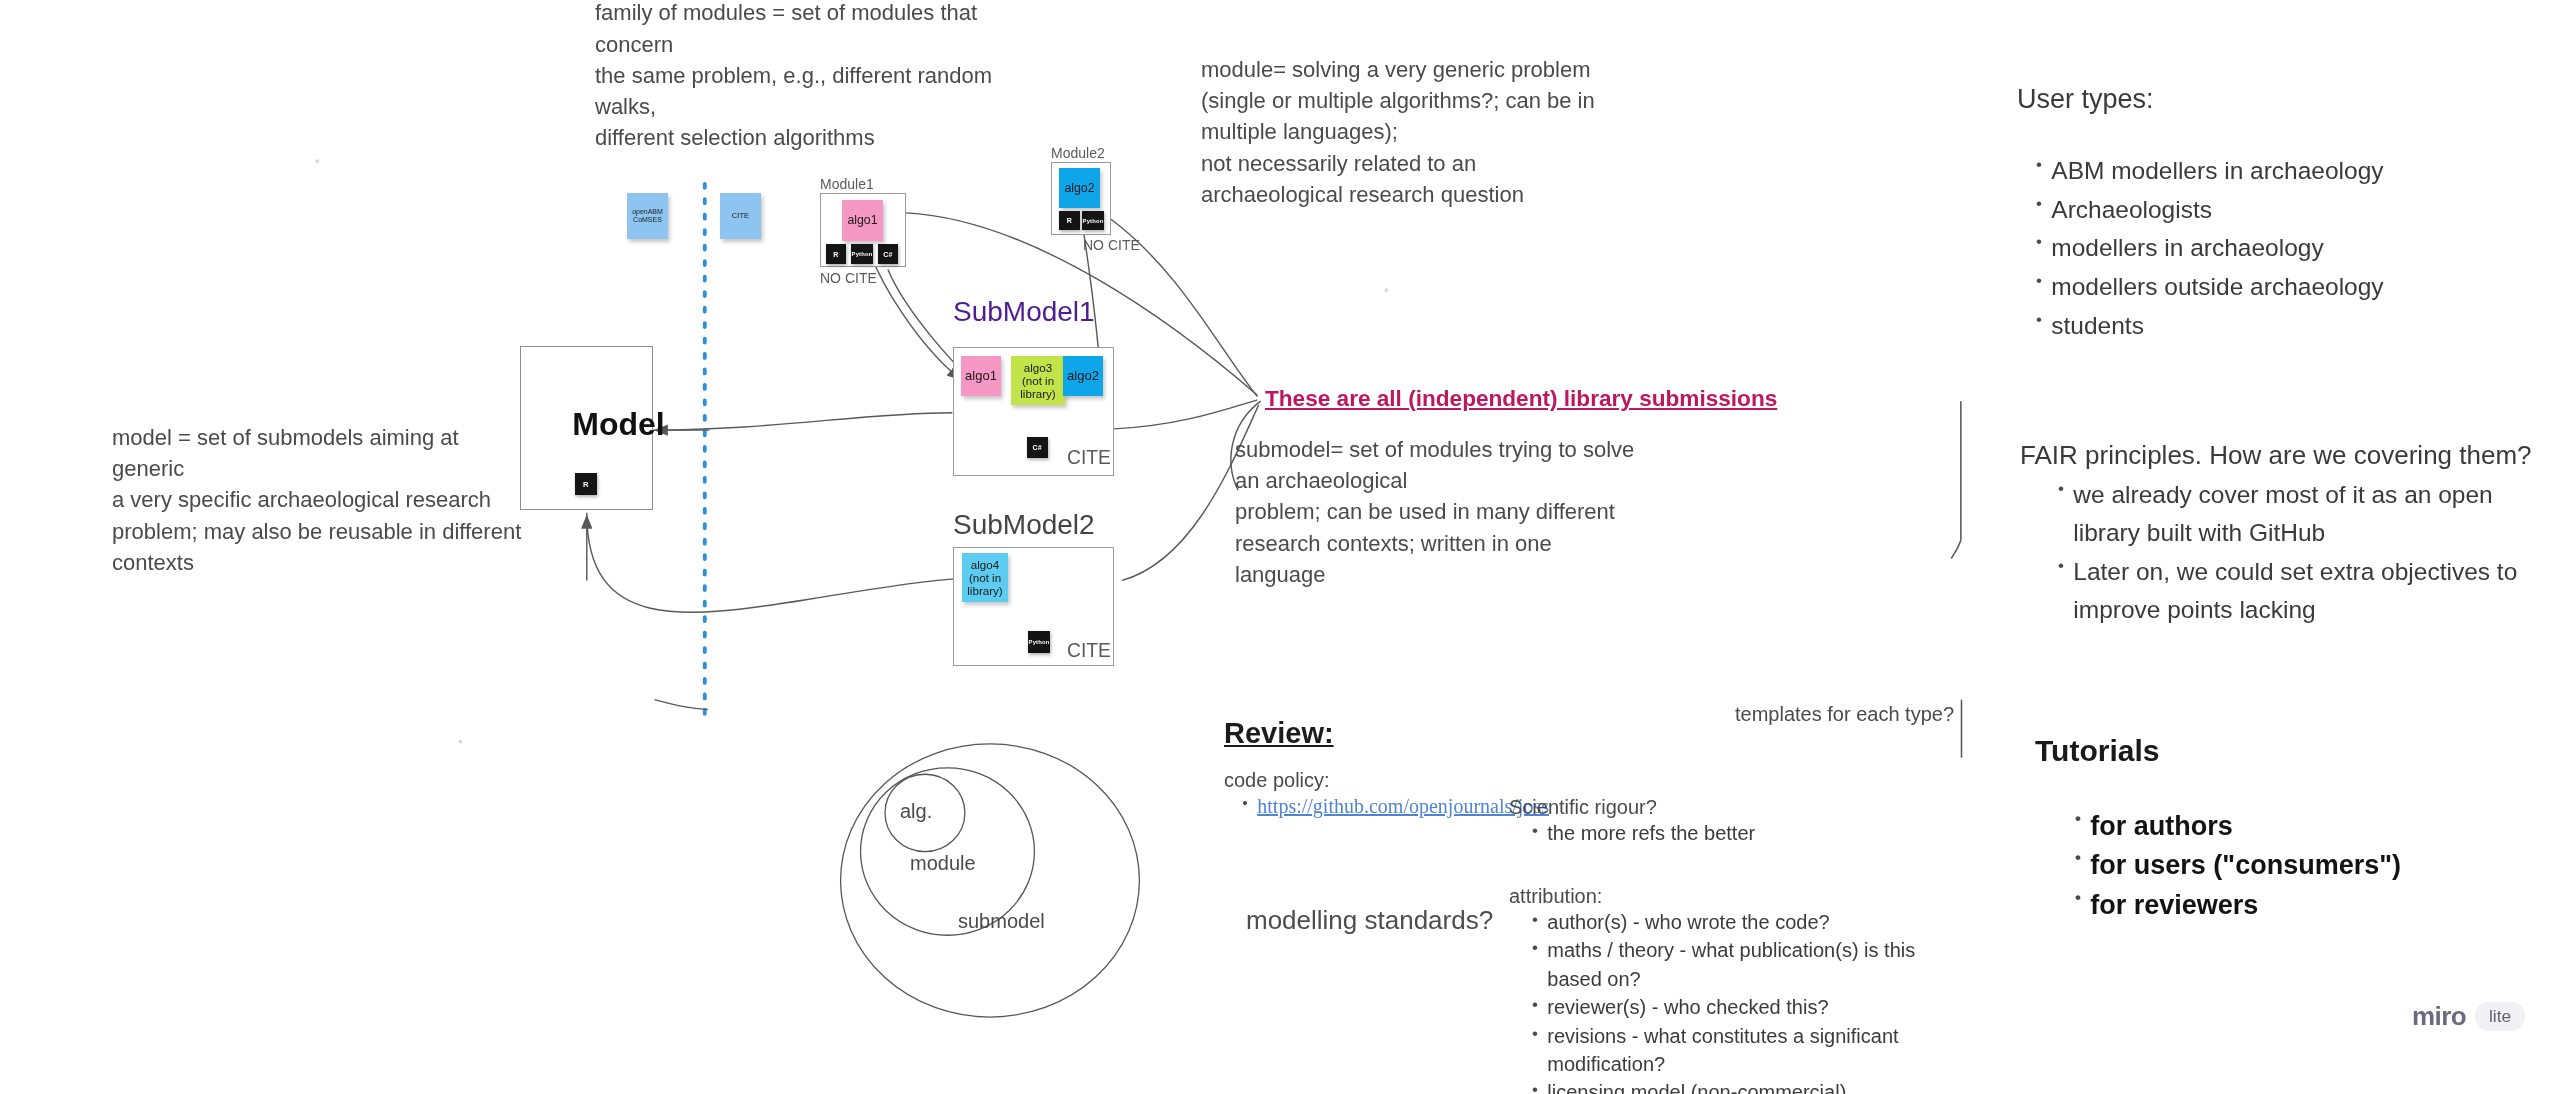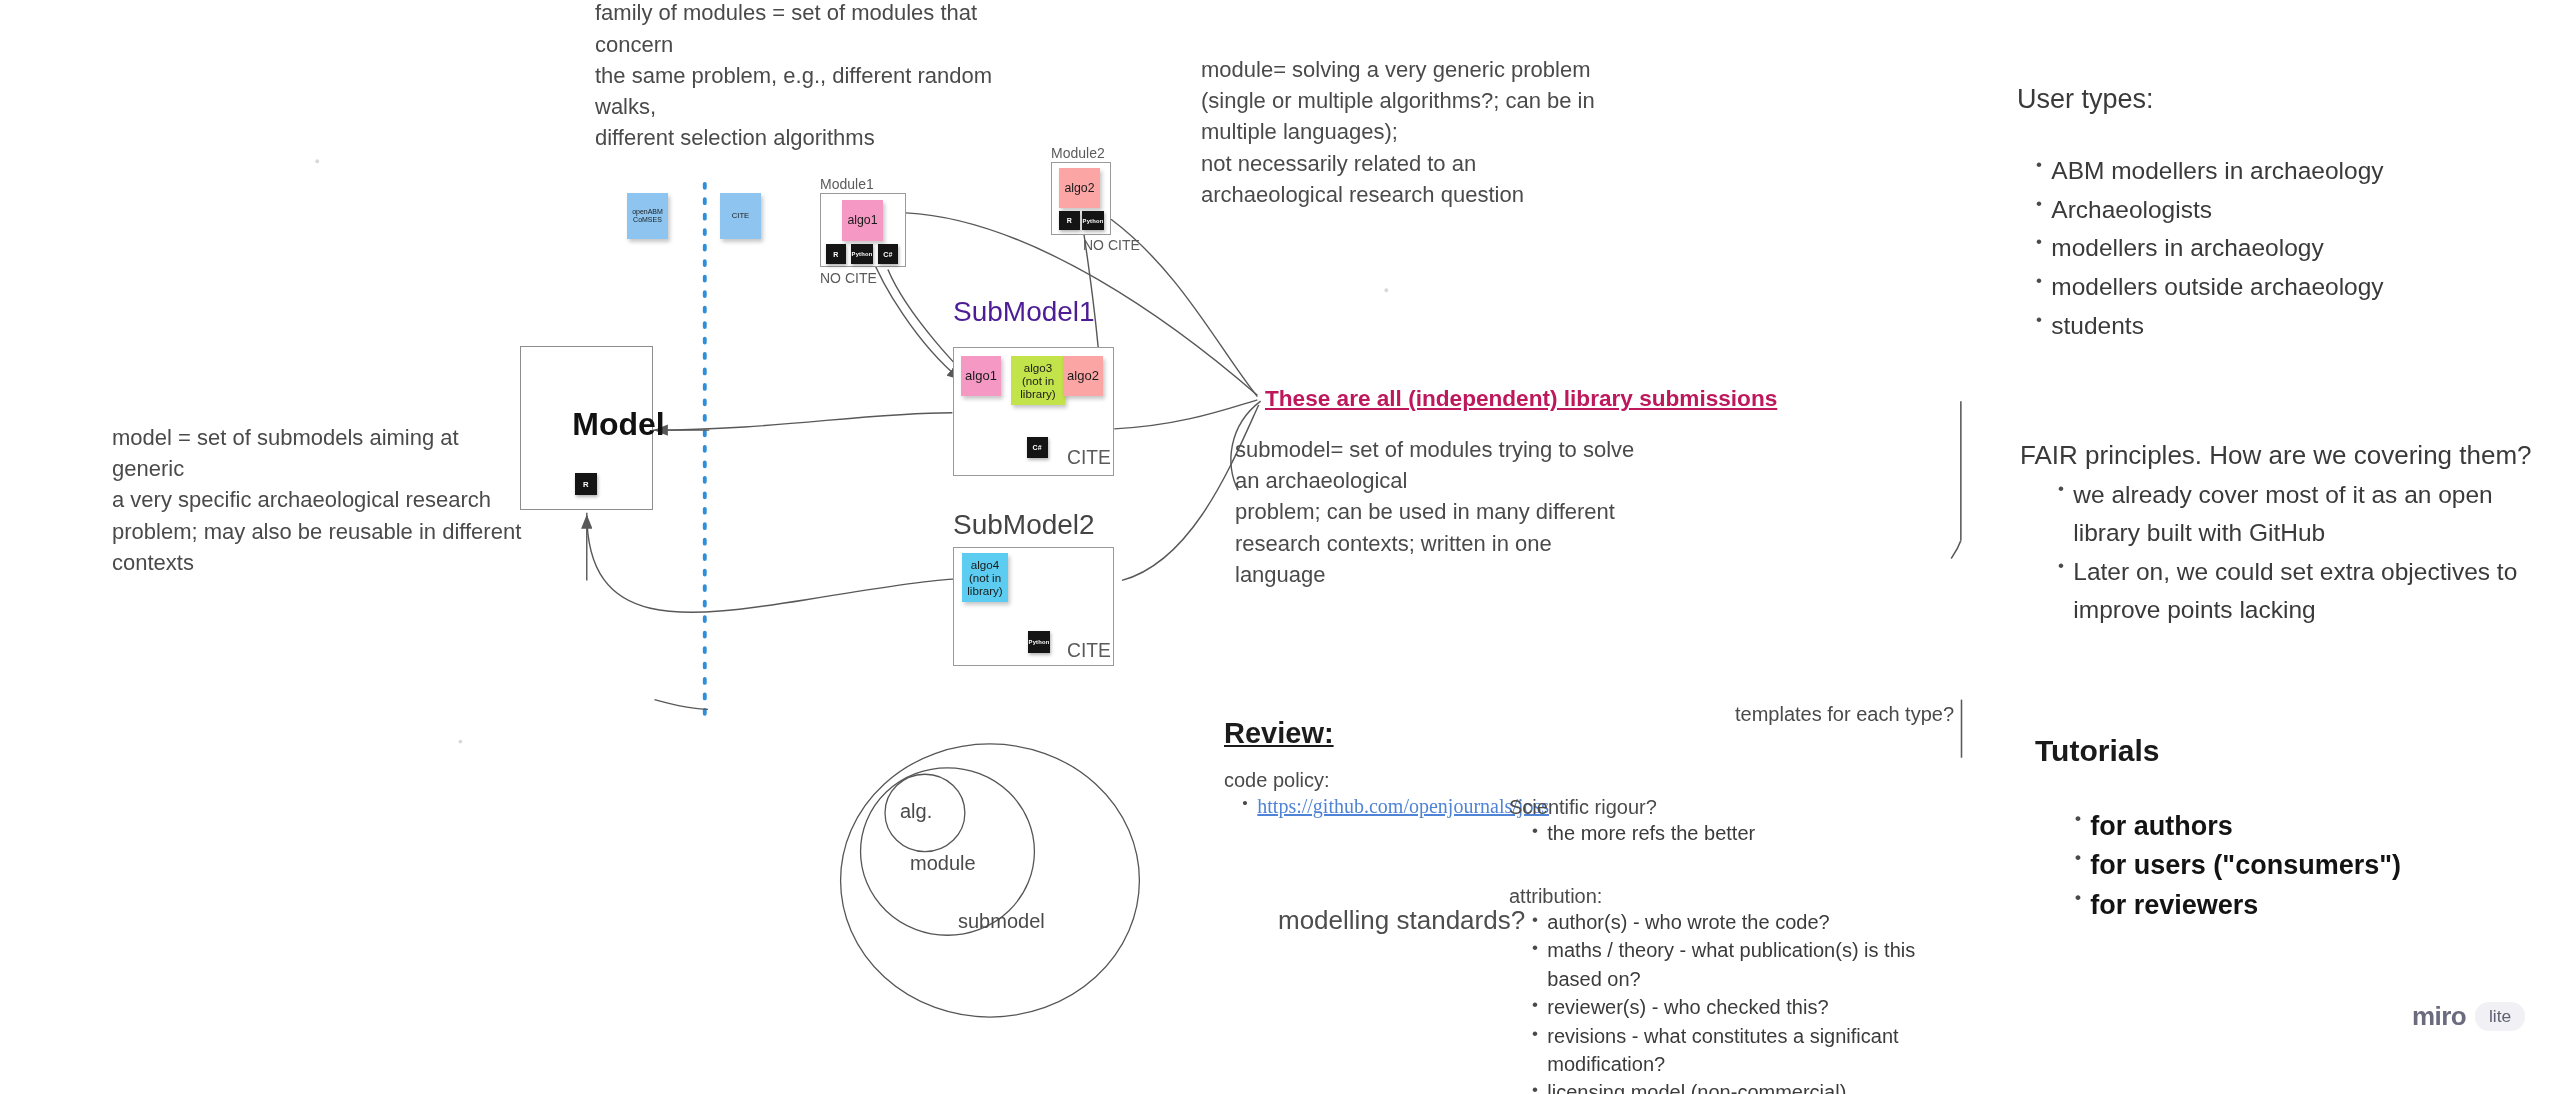--- a/index.html
+++ b/index.html
@@ -14,21 +14,21 @@
     color:#4a4a4a;font-size:22px;line-height:1.42;white-space:pre-line;
   }
   
   .sticky{
     position:absolute;display:flex;align-items:center;justify-content:center;
     text-align:center;box-shadow:1.9px 2.6px 3.9px rgba(0,0,0,.22);
     color:#1a1a1a;line-height:1.15;padding:2.6px;box-sizing:border-box;
   }
   .sticky.blue{background:#8ec5f0;}
   .sticky.pink{background:#f598c4;}
-  .sticky.yellow{background:#fca5a5;}
+  .sticky.yellow{background:#0ea5e9;}
   .sticky.green{background:#c3e34b;}
   .sticky.cyan{background:#5ccdf0;}
   
   .lang{
     position:absolute;background:#141414;color:#ffffff;
     display:flex;align-items:center;justify-content:center;
     font-size:8.4px;font-weight:bold;box-shadow:1.3px 1.9px 3.2px rgba(0,0,0,.3);
     letter-spacing:0.2px;
   }
   
@@ -122,21 +122,21 @@
 <div class="abs note" style="left:1235px;top:434px;width:413px;">submodel= set of modules trying to solve
 an archaeological
 problem; can be used in many different
 research contexts; written in one
 language</div>
 
 <div class="abs ul-title" style="left:1265px;top:386px;font-size:22.6px;color:#be185d;">These are all (independent) library submissions</div>
 
 <div class="abs note" style="left:1735px;top:700px;font-size:20px;">templates for each type?</div>
 
-<div class="abs" style="left:1246px;top:905px;font-size:26px;color:#4d4d4d;margin-left:32px;">modelling standards?</div>
+<div class="abs" style="left:1246px;top:905px;font-size:26px;color:#4d4d4d;">modelling standards?</div>
 
 <div class="sticky blue" style="left:627px;top:193px;width:41px;height:46px;font-size:7px;white-space:pre-line;">openABM
 CoMSES</div>
 <div class="sticky blue" style="left:720px;top:193px;width:41px;height:46px;font-size:7.7px;white-space:pre-line;">CITE</div>
 
 <div class="boxframe" style="left:520px;top:346px;width:133px;height:164px;"></div>
 <div class="abs" style="left:520px;top:406px;width:133px;text-align:center;font-size:32px;font-weight:bold;color:#111;margin-left:32px;">Model</div>
 <div class="lang" style="left:575px;top:473px;width:22px;height:22px;font-size:7.7px;">R</div>
 
 <div class="boxlabel" style="left:820px;top:176px;font-size:14px;">Module1</div>

